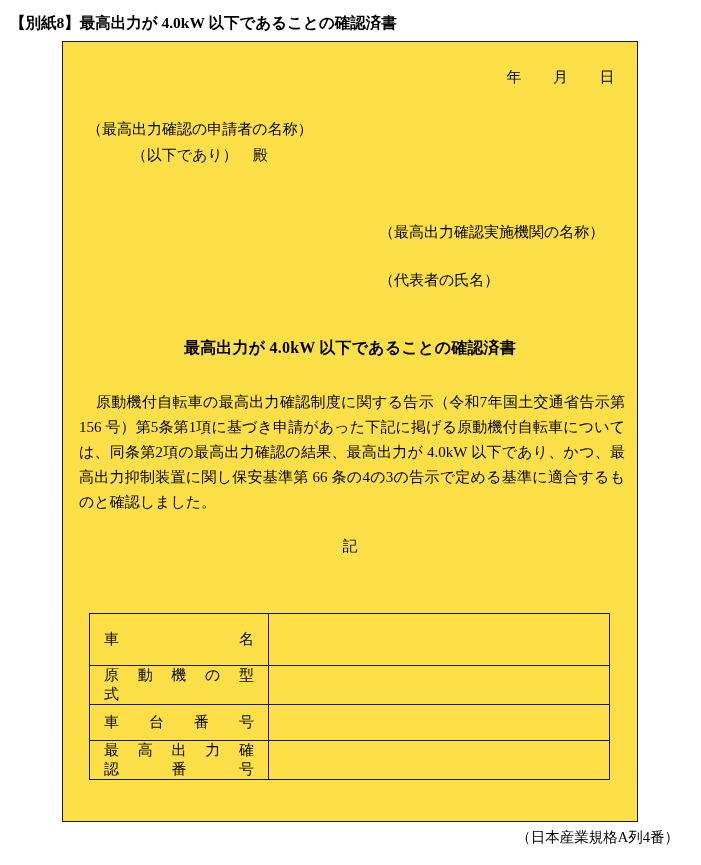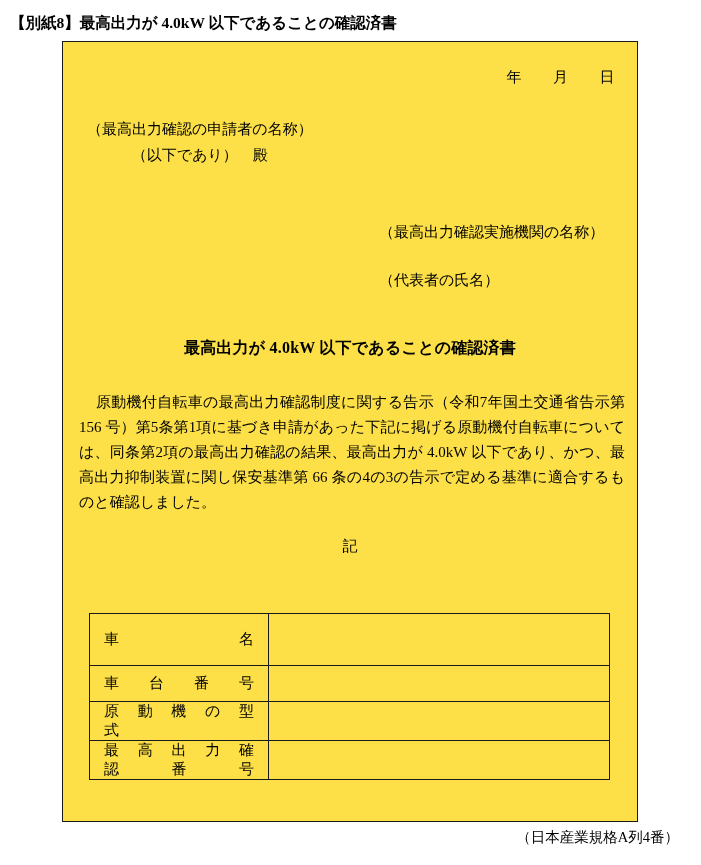--- a/index.html
+++ b/index.html
@@ -180,27 +180,27 @@
   <table class="data-table">
     <tbody>
       <tr class="row-tall">
         <td class="label-cell">
           <span>車　　　　　　名</span>
         </td>
         <td class="value-cell"></td>
       </tr>
       <tr class="row-std">
         <td class="label-cell">
+          <span>原　動　機　の　型　式</span>
+        </td>
+        <td class="value-cell"></td>
+      </tr>
+      <tr class="row-std">
+        <td class="label-cell">
           <span>車　台　番　号</span>
-        </td>
-        <td class="value-cell"></td>
-      </tr>
-      <tr class="row-std">
-        <td class="label-cell">
-          <span>原　動　機　の　型　式</span>
         </td>
         <td class="value-cell"></td>
       </tr>
       <tr class="row-std">
         <td class="label-cell">
           <span>最　高　出　力　確　認　番　号</span>
         </td>
         <td class="value-cell"></td>
       </tr>
     </tbody>

